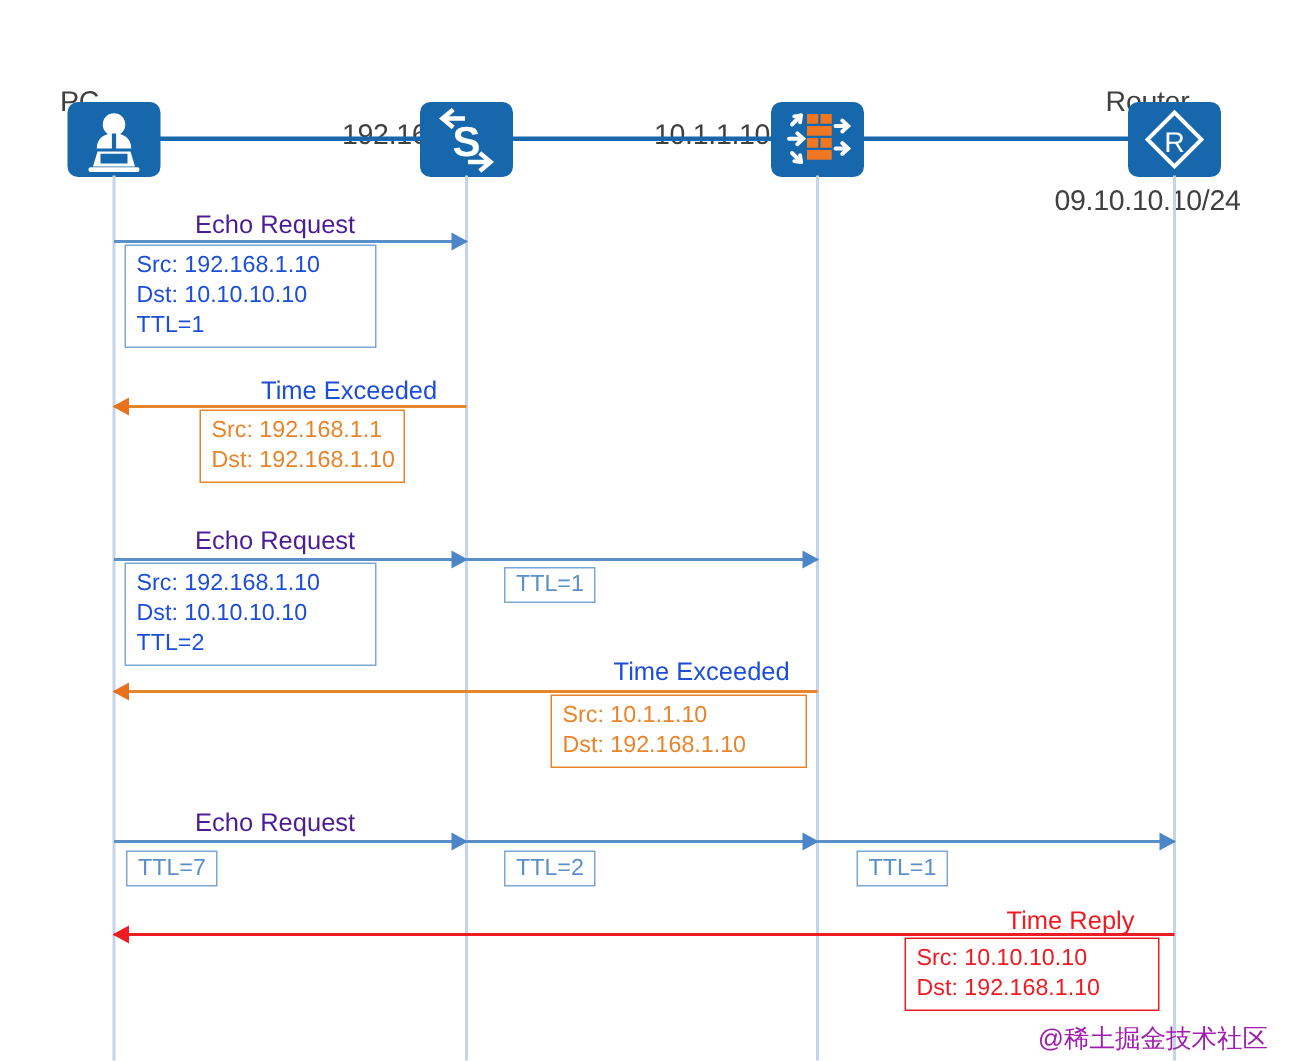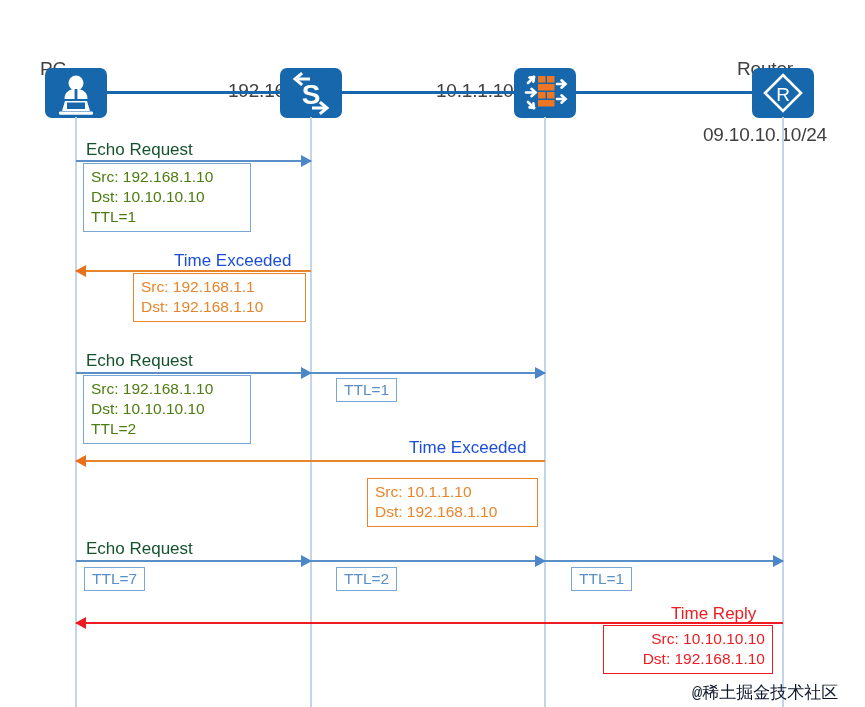--- a/index.html
+++ b/index.html
@@ -38,46 +38,46 @@
 
   .c-blue   .shaft{background:#5b8fc7;}
   .c-blue   .head{border-left-color:#4a86c8;border-right-color:#4a86c8;}
   .c-orange .shaft{background:#e8852b;}
   .c-orange .head{border-left-color:#e8721b;border-right-color:#e8721b;}
   .c-red    .shaft{background:#ee1c22;}
   .c-red    .head{border-left-color:#ee1c22;border-right-color:#ee1c22;}
 
   
   .caption{position:absolute;font-size:17px;line-height:19px;white-space:pre;}
-  .caption.blue{color:#14532d;}
+  .caption.blue{color:#4c1d95;margin-left:44px;}
   .caption.orange{color:#1d4ed8;}
   .caption.red{color:#ee1c22;}
 
   
   .detail{
     position:absolute;box-sizing:border-box;background:#ffffff;
     border:1.6px solid #7aa7d6;padding:3px 7px 4px 7px;
   }
-  .detail div{font-size:15.5px;line-height:20px;color:#4d7c0f;white-space:pre;}
+  .detail div{font-size:15.5px;line-height:20px;color:#1d4ed8;white-space:pre;}
   .detail.orange{border-color:#e8852b;}
   .detail.orange div{color:#e8852b;}
   .detail.red{border-color:#ee1c22;}
   .detail.red div{color:#ee1c22;}
 
   
   .ttltag{
     position:absolute;box-sizing:border-box;background:#ffffff;
     border:1.5px solid #7aa7d6;padding:1px 7px 2px 7px;
     font-size:15.5px;line-height:19px;color:#5b8fc7;white-space:pre;
   }
 
   
   .watermark{
-    position:absolute;font-size:17px;color:#0f172a;white-space:pre;
-    font-family:Liberation Mono, monospace;
+    position:absolute;font-size:17px;color:#a21caf;white-space:pre;
+    font-family:Liberation Sans, sans-serif;
     text-align:right;
   }
 </style>
 </head>
 <body>
 
 <div id="stage">
 
   <div class="nodelabel" style="left:40px;top:14px;">
     <span class="nm">PC</span>
@@ -169,21 +169,21 @@
     <div>Src: 192.168.1.10</div>
     <div>Dst: 10.10.10.10</div>
     <div>TTL=1</div>
   </div>
 
   <div class="caption orange" style="left:174px;top:251px;">Time Exceeded</div>
   <div class="arrow left c-orange" style="left:76px;top:270px;width:235px;">
     <div class="shaft"></div>
     <div class="head"></div>
   </div>
-  <div class="detail orange" style="left:133px;top:273px;width:173px;">
+  <div class="detail orange" style="left:133px;top:273px;width:137px;">
     <div>Src: 192.168.1.1</div>
     <div>Dst: 192.168.1.10</div>
   </div>
 
   <div class="caption blue" style="left:86px;top:351px;">Echo Request</div>
   <div class="arrow right c-blue" style="left:76px;top:372px;width:235px;">
     <div class="shaft"></div>
     <div class="head"></div>
   </div>
   <div class="arrow right c-blue" style="left:311px;top:372px;width:234px;">
@@ -195,21 +195,21 @@
     <div>Dst: 10.10.10.10</div>
     <div>TTL=2</div>
   </div>
   <div class="ttltag" style="left:336px;top:378px;">TTL=1</div>
 
   <div class="caption orange" style="left:409px;top:438px;">Time Exceeded</div>
   <div class="arrow left c-orange" style="left:76px;top:460px;width:469px;">
     <div class="shaft"></div>
     <div class="head"></div>
   </div>
-  <div class="detail orange" style="left:367px;top:478px;width:171px;">
+  <div class="detail orange" style="left:367px;top:463px;width:171px;">
     <div>Src: 10.1.1.10</div>
     <div>Dst: 192.168.1.10</div>
   </div>
 
   <div class="caption blue" style="left:86px;top:539px;">Echo Request</div>
   <div class="arrow right c-blue" style="left:76px;top:560px;width:235px;">
     <div class="shaft"></div>
     <div class="head"></div>
   </div>
   <div class="arrow right c-blue" style="left:311px;top:560px;width:234px;">
@@ -222,20 +222,20 @@
   </div>
   <div class="ttltag" style="left:84px;top:567px;">TTL=7</div>
   <div class="ttltag" style="left:336px;top:567px;">TTL=2</div>
   <div class="ttltag" style="left:571px;top:567px;">TTL=1</div>
 
   <div class="caption red" style="left:671px;top:604px;">Time Reply</div>
   <div class="arrow left c-red" style="left:76px;top:622px;width:707px;">
     <div class="shaft"></div>
     <div class="head"></div>
   </div>
-  <div class="detail red" style="left:603px;top:625px;width:170px;text-align:right;">
+  <div class="detail red" style="left:603px;top:625px;width:170px;">
     <div>Src: 10.10.10.10</div>
     <div>Dst: 192.168.1.10</div>
   </div>
 
   <div class="watermark" style="left:692px;top:681px;">@稀土掘金技术社区</div>
 
 </div>
 
 </body></html>

